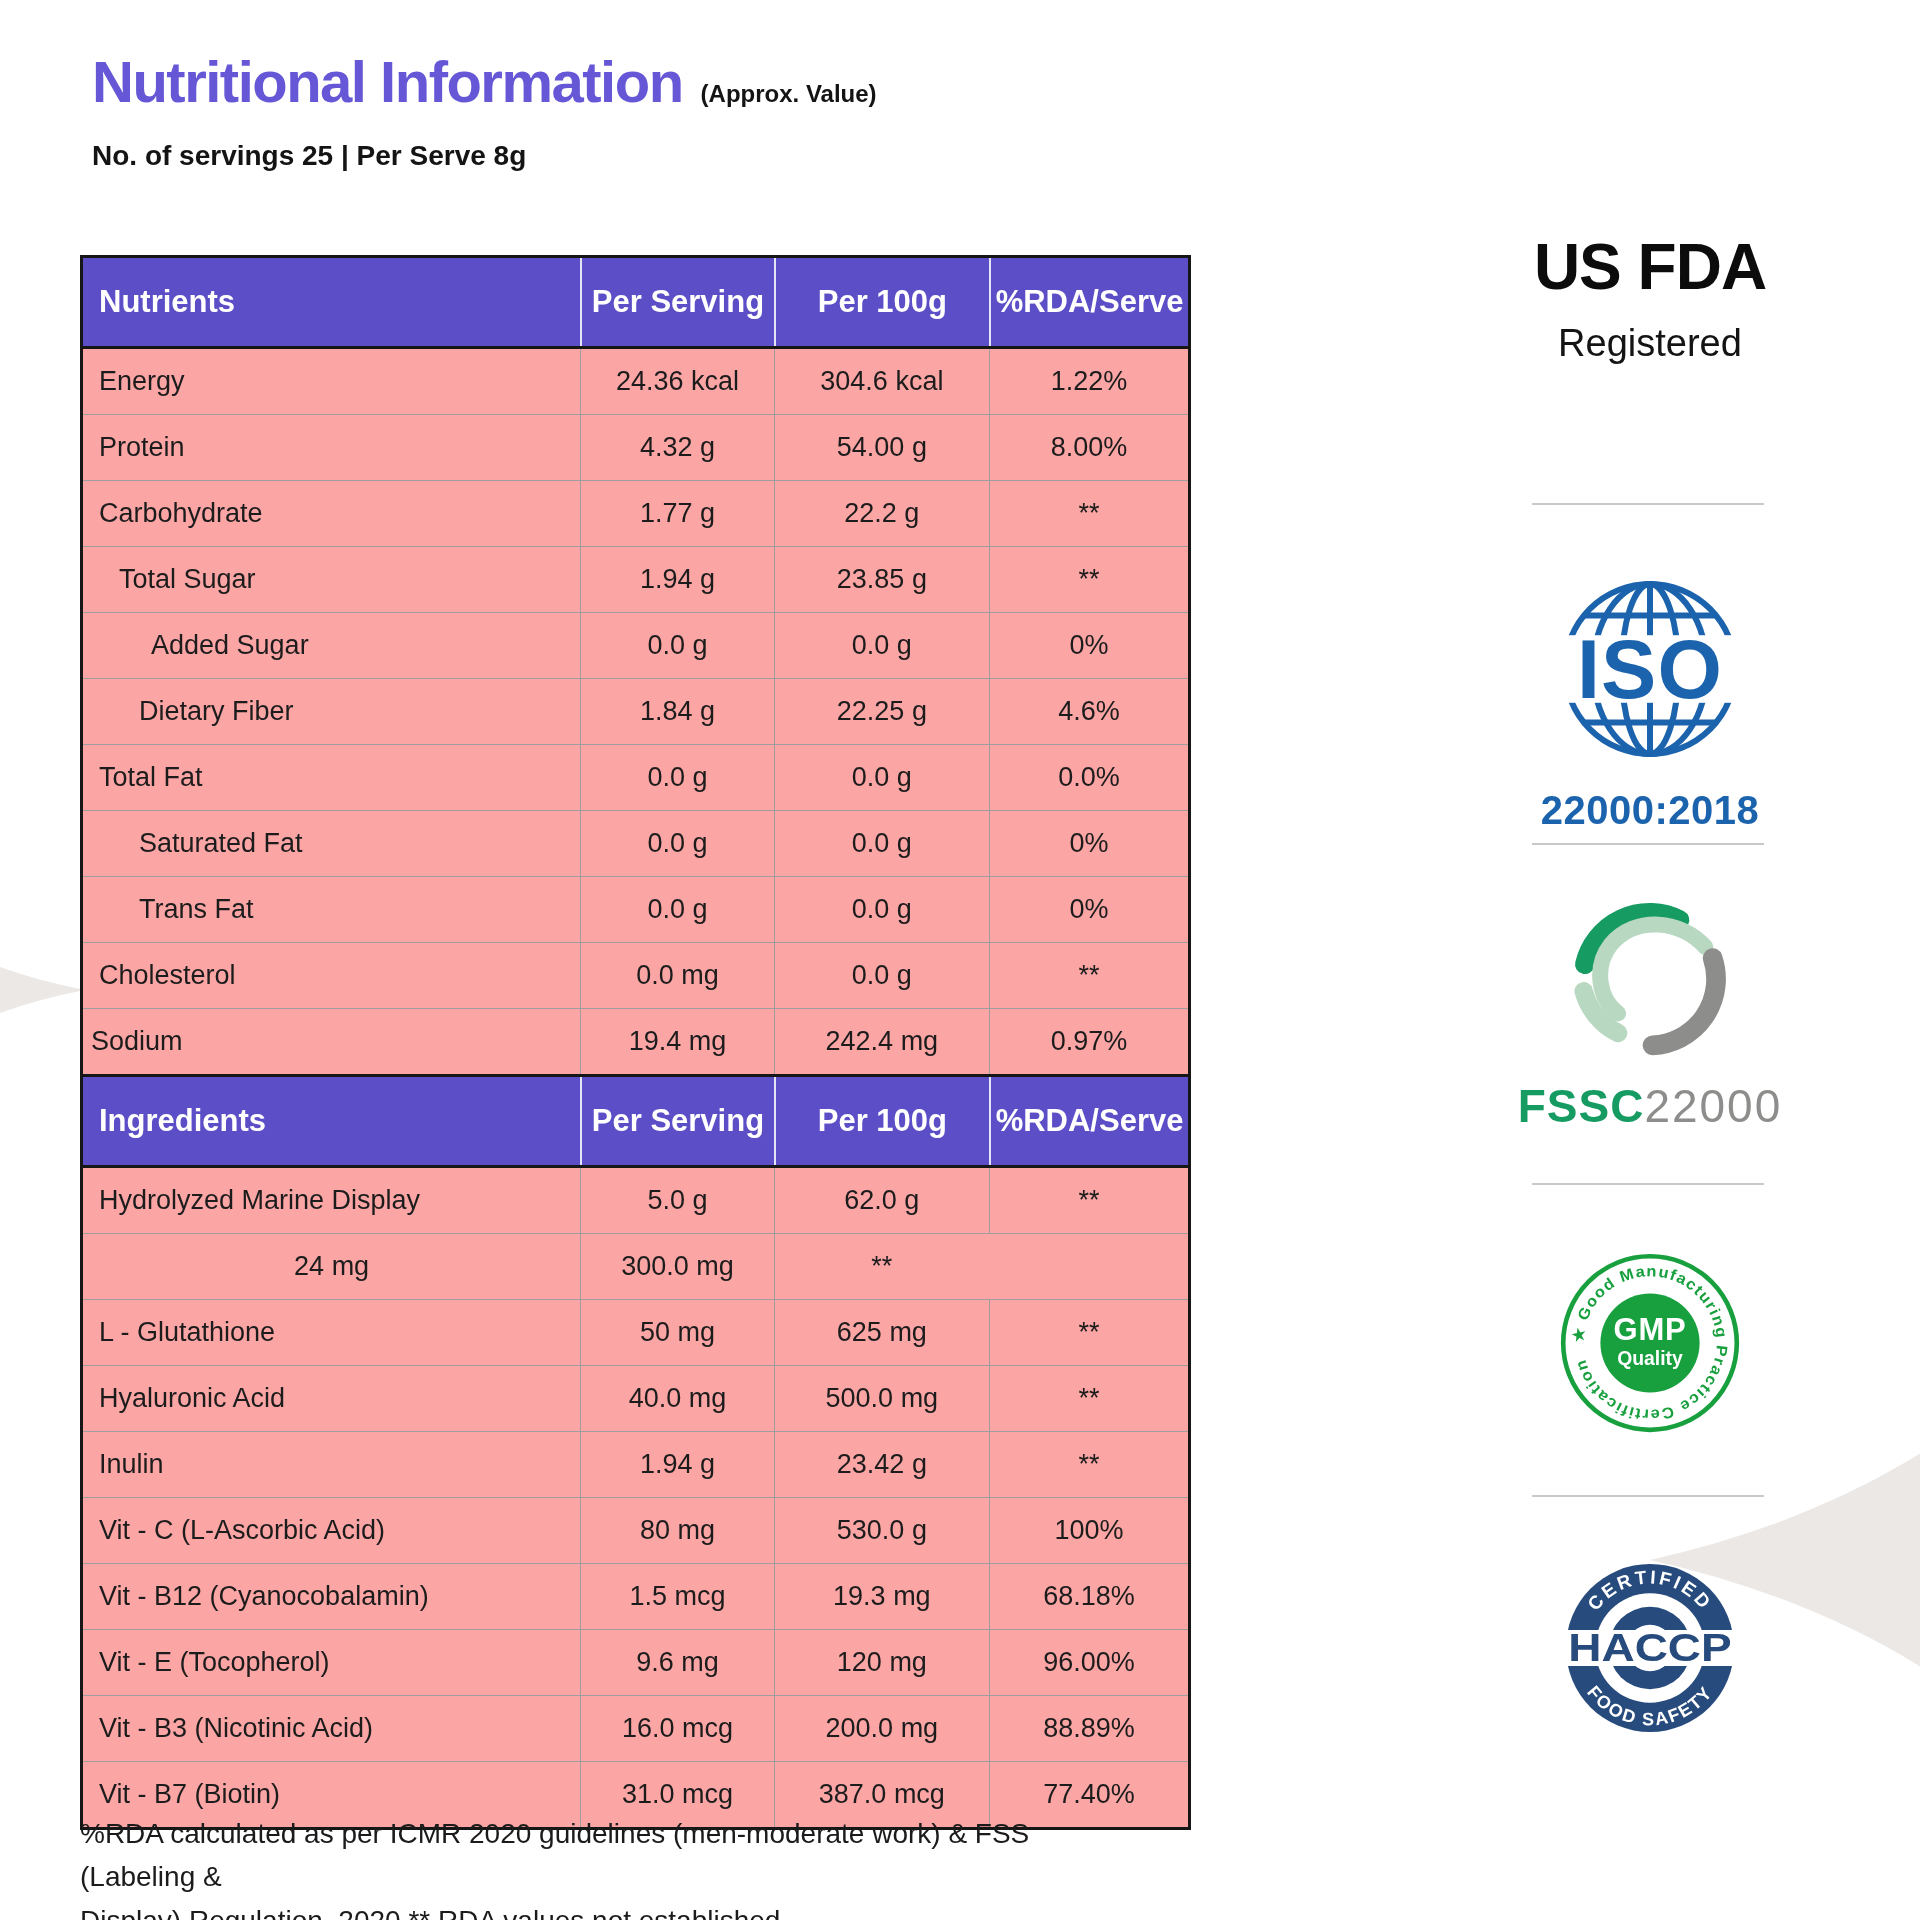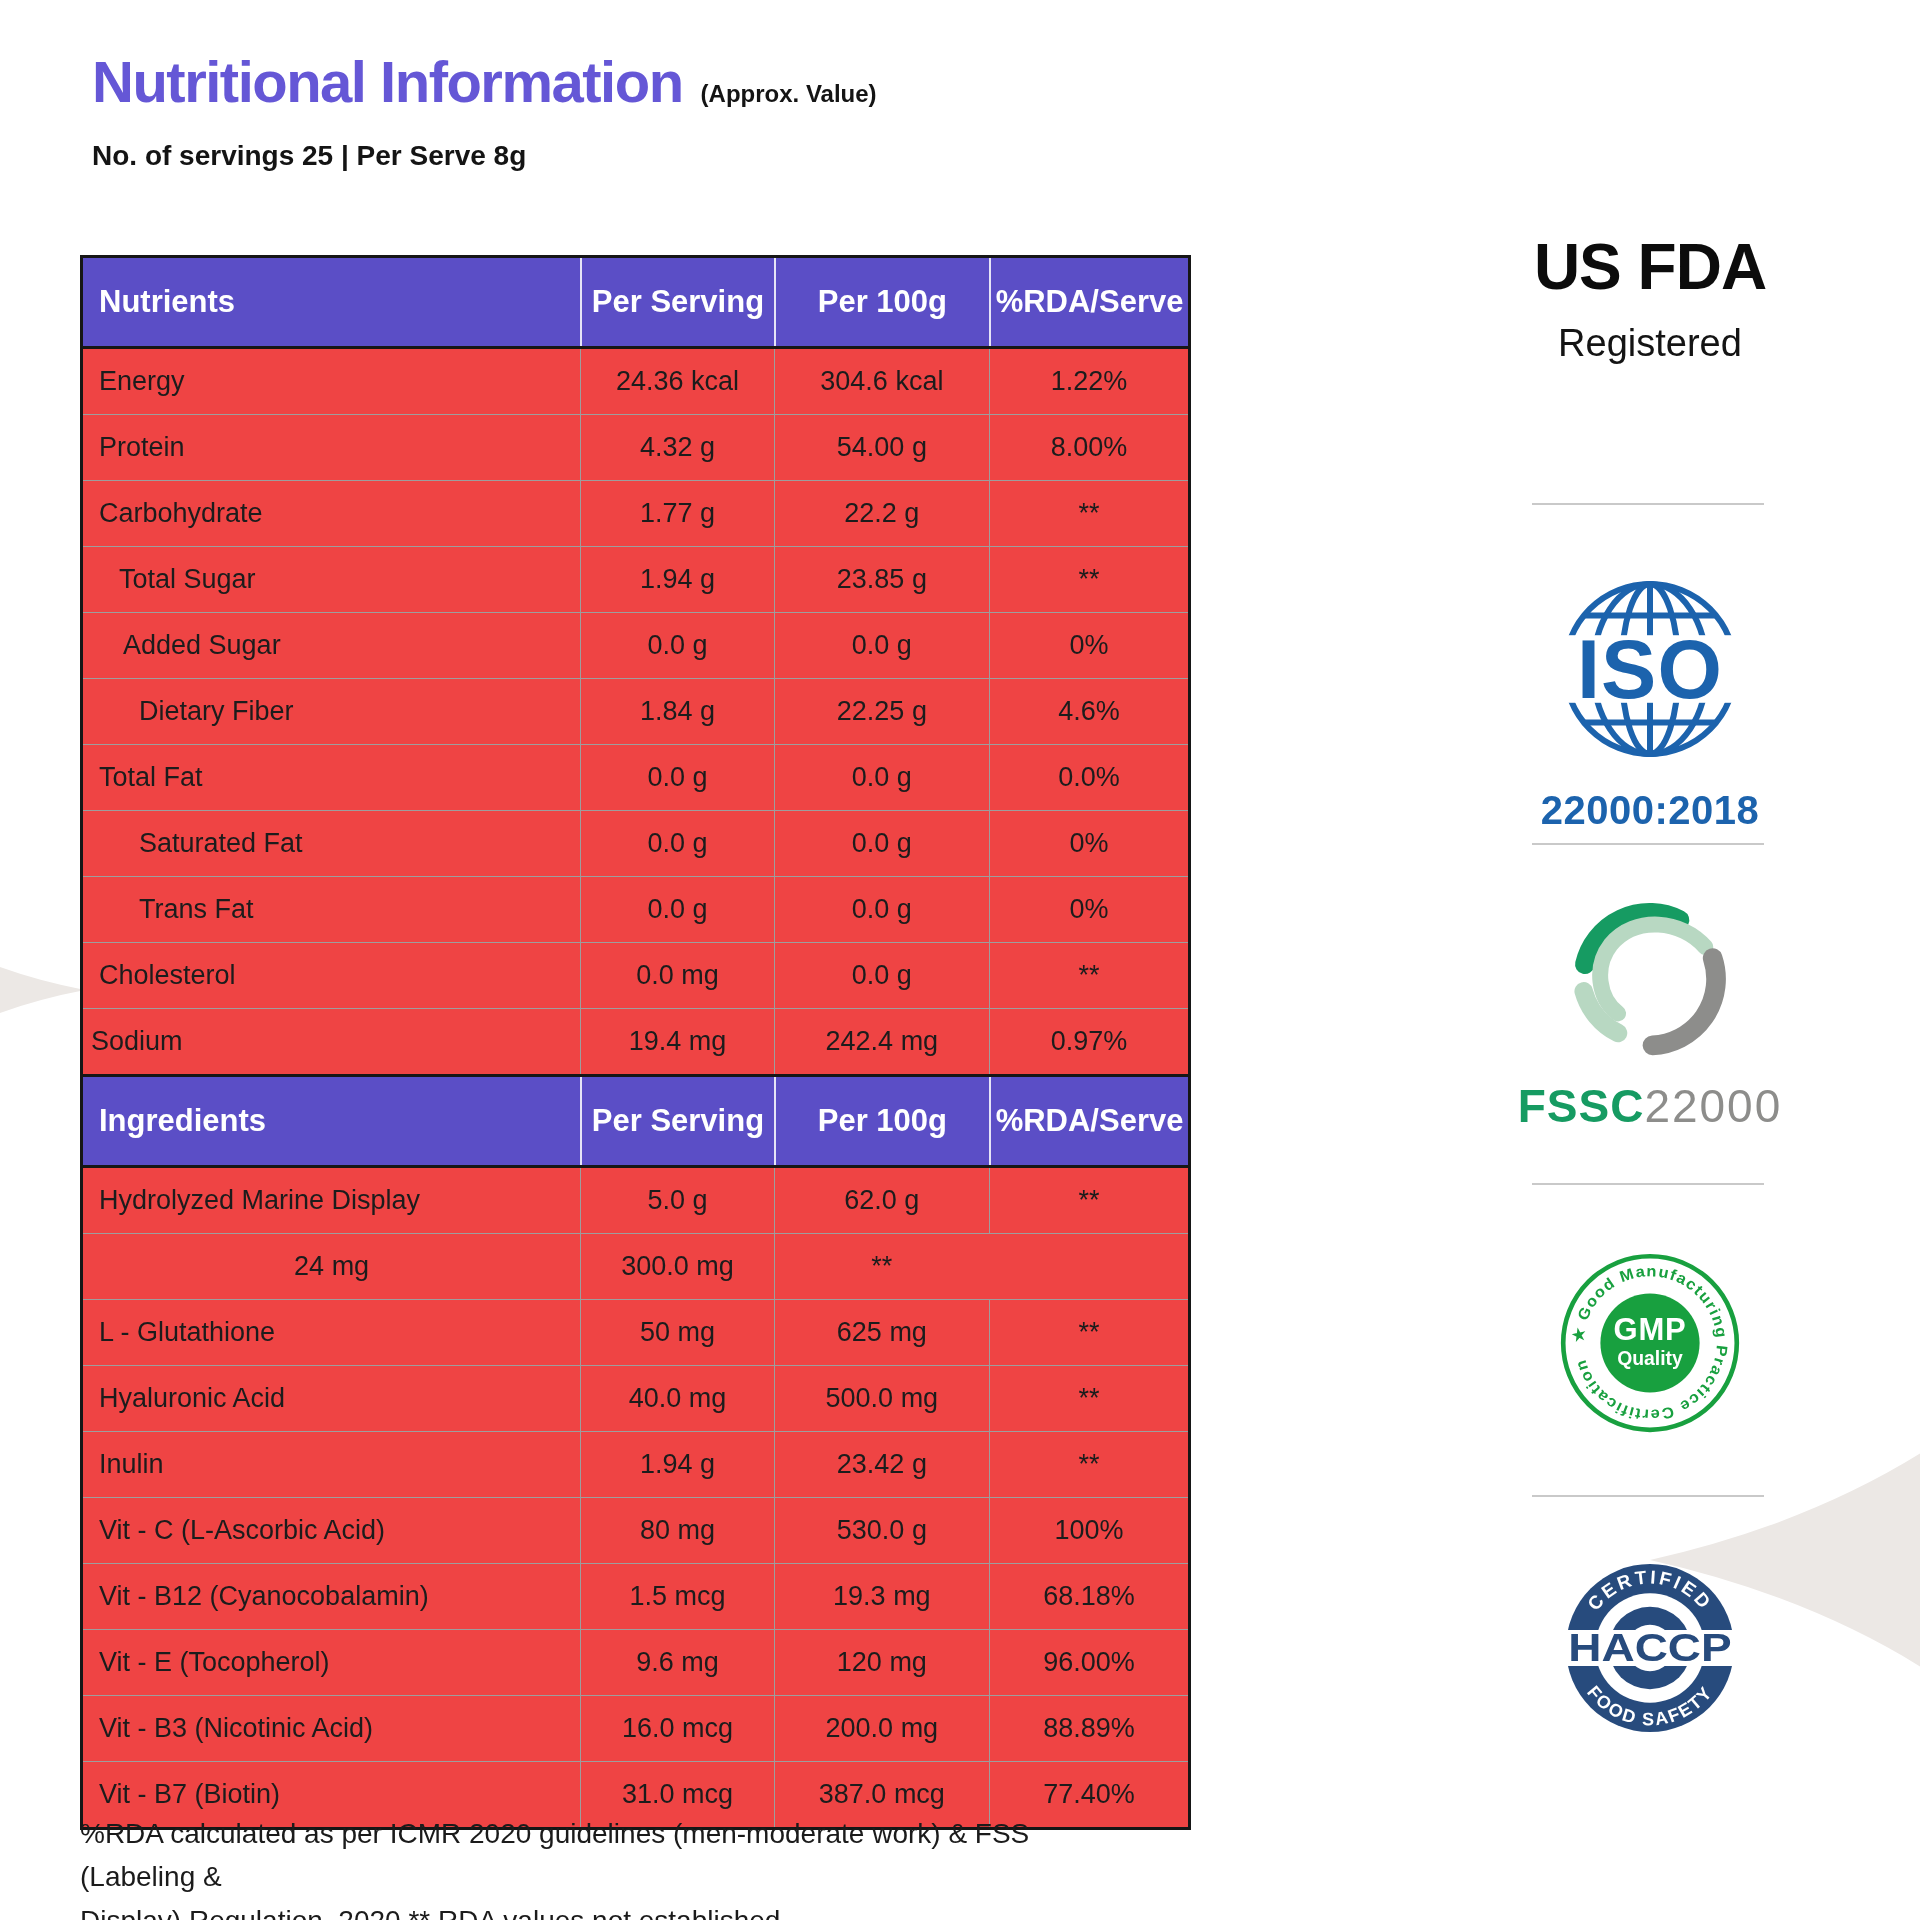--- a/index.html
+++ b/index.html
@@ -8,21 +8,21 @@
   .bg{position:absolute;left:0;top:0;z-index:0;}
   .layer{position:absolute;z-index:1;}
 
   
   .heading{left:92px;top:48px;display:flex;align-items:baseline;gap:18px;}
   .heading .main{font-size:58px;font-weight:bold;letter-spacing:-1.5px;color:#6557d6;}
   .heading .suffix{font-size:24px;font-weight:bold;color:#141414;}
   .servings{left:92px;top:140px;font-size:28px;font-weight:bold;color:#141414;}
 
   
-  .table{left:80px;top:255px;width:1105px;border:3px solid #161616;background:#ef4444;}
+  .table{left:80px;top:255px;width:1105px;border:3px solid #161616;background:#fca5a5;}
   .thead{display:grid;grid-template-columns:45% 17.5% 19.5% 18%;background:#5b4ec6;color:#ffffff;height:88px;}
   .thead.mid{border-top:3px solid #161616;border-bottom:3px solid #161616;}
   .thead.first{border-bottom:3px solid #161616;}
   .th{display:flex;align-items:center;font-size:31px;font-weight:bold;justify-content:center;}
   .th.c1{justify-content:flex-start;padding-left:16px;}
   .th + .th{border-left:2px solid rgba(255,255,255,0.85);}
   .tr{display:grid;grid-template-columns:45% 17.5% 19.5% 18%;height:65px;border-bottom:1px solid #9e9e9e;}
   .tbody .tr:last-child{border-bottom:none;}
   .td{display:flex;align-items:center;justify-content:center;font-size:27px;color:#1c1c1c;}
   .td.c1{justify-content:flex-start;}
@@ -86,21 +86,21 @@
       </div>
 
       <div class="tr">
         <div class="td c1" style="padding-left: 36px;">Total Sugar</div>
         <div class="td c2">1.94 g</div>
         <div class="td c3">23.85 g</div>
         <div class="td c4">**</div>
       </div>
 
       <div class="tr">
-        <div class="td c1" style="padding-left: 40px;">Added Sugar</div>
+        <div class="td c1" style="padding-left: 68px;">Added Sugar</div>
         <div class="td c2">0.0 g</div>
         <div class="td c3">0.0 g</div>
         <div class="td c4">0%</div>
       </div>
 
       <div class="tr">
         <div class="td c1" style="padding-left: 56px;">Dietary Fiber</div>
         <div class="td c2">1.84 g</div>
         <div class="td c3">22.25 g</div>
         <div class="td c4">4.6%</div>

